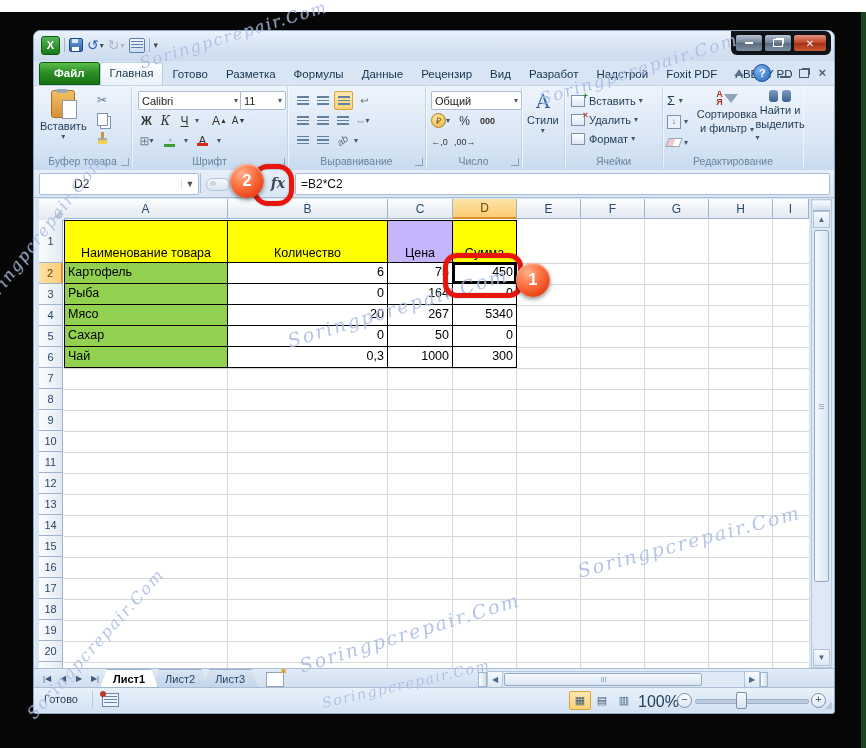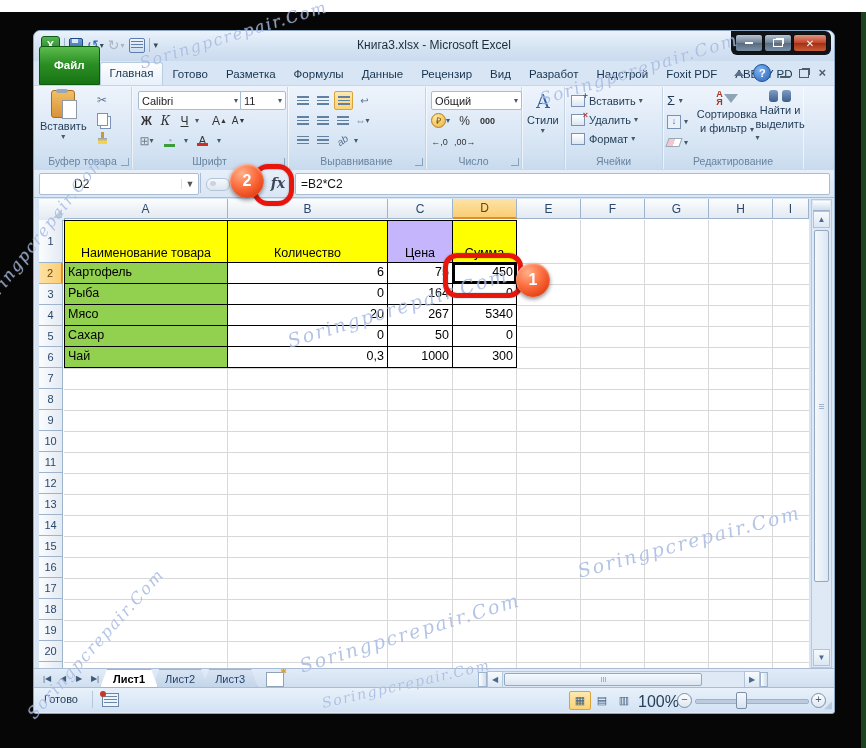--- a/index.html
+++ b/index.html
@@ -37,21 +37,21 @@
        justify-content:center;color:#f2f6fa;font-size:10px;background:linear-gradient(#b7c4d4,#6e8094 50%,#5a6b7e 52%,#7a8fa5);}
   .tbb.close{width:32px;background:linear-gradient(#e2937f,#c04328 50%,#a33014 52%,#c85c35);}
   .tbb .bar{width:8px;height:2px;background:#fff;}
   .tbb .rest{width:8px;height:6px;border:1px solid #fff;box-shadow:2px -2px 0 -1px #fff;}
   
   .tabrow{position:absolute;left:0;top:30px;width:100%;height:24px;}
   #ribbon-tabs{position:absolute;left:5px;top:0;display:flex;height:24px;align-items:flex-end;}
   .rtab{height:21px;line-height:21px;padding:0 9px;font-size:11.5px;color:#17344f;white-space:nowrap;
         border-radius:3px 3px 0 0;}
   .rtab.file{background:linear-gradient(#5cbc4e,#2c9025 45%,#177313);color:#fff;border:1px solid #0d5c0d;
-             font-weight:bold;padding:8px 14px;}
+             font-weight:bold;padding:0 14px;}
   .rtab.active{background:linear-gradient(#fdfeff,#e8f0f9);border:1px solid #b9cde2;border-bottom:none;
                color:#17344f;height:22px;}
   .tab-right{position:absolute;right:8px;top:3px;display:flex;align-items:center;gap:9px;}
   .chev-up{width:0;height:0;border-left:5px solid transparent;border-right:5px solid transparent;
            border-bottom:6px solid #5d7089;}
   .help{width:16px;height:16px;border-radius:50%;background:radial-gradient(circle at 35% 30%,#7db3ef,#2a66bd);
         border:1px solid #1d4e96;color:#fff;font-size:11px;font-weight:bold;display:flex;align-items:center;justify-content:center;}
   .wb-min{width:10px;height:8px;border-bottom:2px solid #4d5d70;}
   .wb-rest{width:8px;height:7px;border:1px solid #4d5d70;box-shadow:2px -2px 0 -1px #4d5d70;}
   .wb-close{color:#4d5d70;font-size:13px;font-weight:bold;line-height:10px;}
@@ -226,21 +226,20 @@
       <span class="qbtn">
           <span class="redo">↻</span>
           <span class="mini-caret" style="color:#aab6c4">▾</span>
         </span>
       <span class="qbtn">
           <span class="form-ic"></span>
         </span>
       <span class="qsep"></span>
       <span class="qbtn" style="color:#3a4a5c;font-size:9px;">▾</span>
     </div>
-    <div class="title">Книга3.xlsx - Microsoft Excel</div>
     <div class="win-btns">
       <span class="tbb">
           <span class="bar"></span>
         </span>
       <span class="tbb">
           <span class="rest"></span>
         </span>
       <span class="tbb close">✕</span>
     </div>
   </div>

